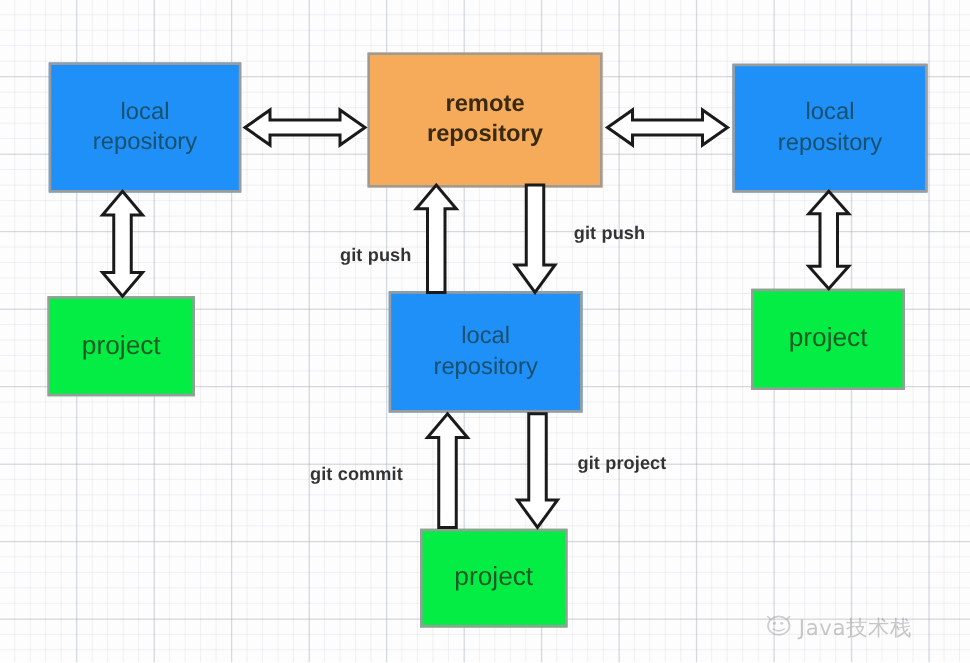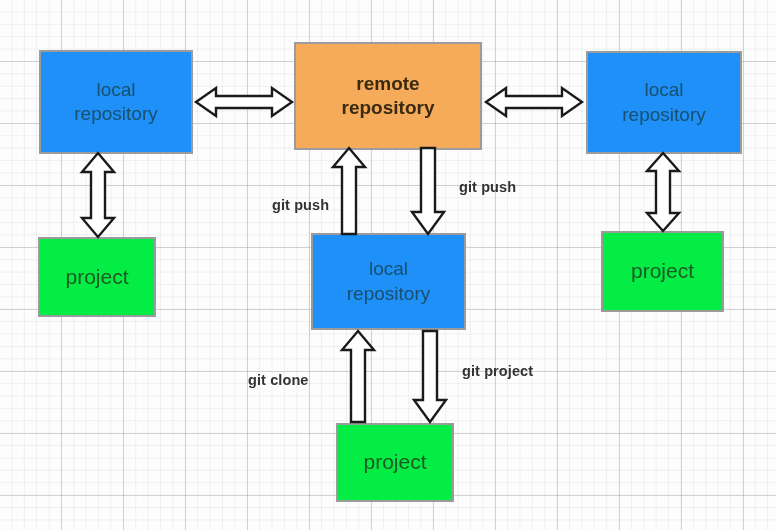--- a/index.html
+++ b/index.html
@@ -160,18 +160,30 @@
   <div class="arrow" style="left:412px; top:331px;">
     <svg width="36" height="91" viewBox="0 0 36 91">
       <path d="M11,0 L25,0 L25,69 L34,69 L18,91 L2,69 L11,69 Z" fill="#ffffff" stroke="#1a1a1a" stroke-width="2.4" stroke-linejoin="miter"></path>
     </svg>
   </div>
 
   <div class="edge-label" style="left:240px; top:197px;margin-left:32px;">git push</div>
 
   <div class="edge-label" style="left:459px; top:179px;">git push</div>
 
-  <div class="edge-label" style="left:248px; top:372px;">git clone</div>
+  <div class="edge-label" style="left:248px; top:372px;">git commit</div>
 
   <div class="edge-label" style="left:462px; top:363px;">git project</div>
 
+  <div class="wm" style="left:612px; top:490px;">
+    <span>
+      <svg width="22" height="20" viewBox="0 0 22 20">
+        <ellipse cx="11" cy="10.5" rx="8.6" ry="7.4" fill="none" stroke="#8a8a8a" stroke-width="1.3"></ellipse>
+        <circle cx="7.6" cy="8.6" r="1.25" fill="#8a8a8a"></circle>
+        <circle cx="13.4" cy="8.6" r="1.25" fill="#8a8a8a"></circle>
+        <path d="M6.5,13.2 Q11,16.2 15.4,13.2" fill="none" stroke="#8a8a8a" stroke-width="1.2" stroke-linecap="round"></path>
+        <path d="M2.2,3.2 L5.0,6.0 M19.6,3.2 L16.9,6.0" stroke="#8a8a8a" stroke-width="1.2" stroke-linecap="round"></path>
+      </svg>
+    </span>
+    <span class="wm-text">Java技术栈</span>
+  </div>
 
 </div>
 
 </body></html>

